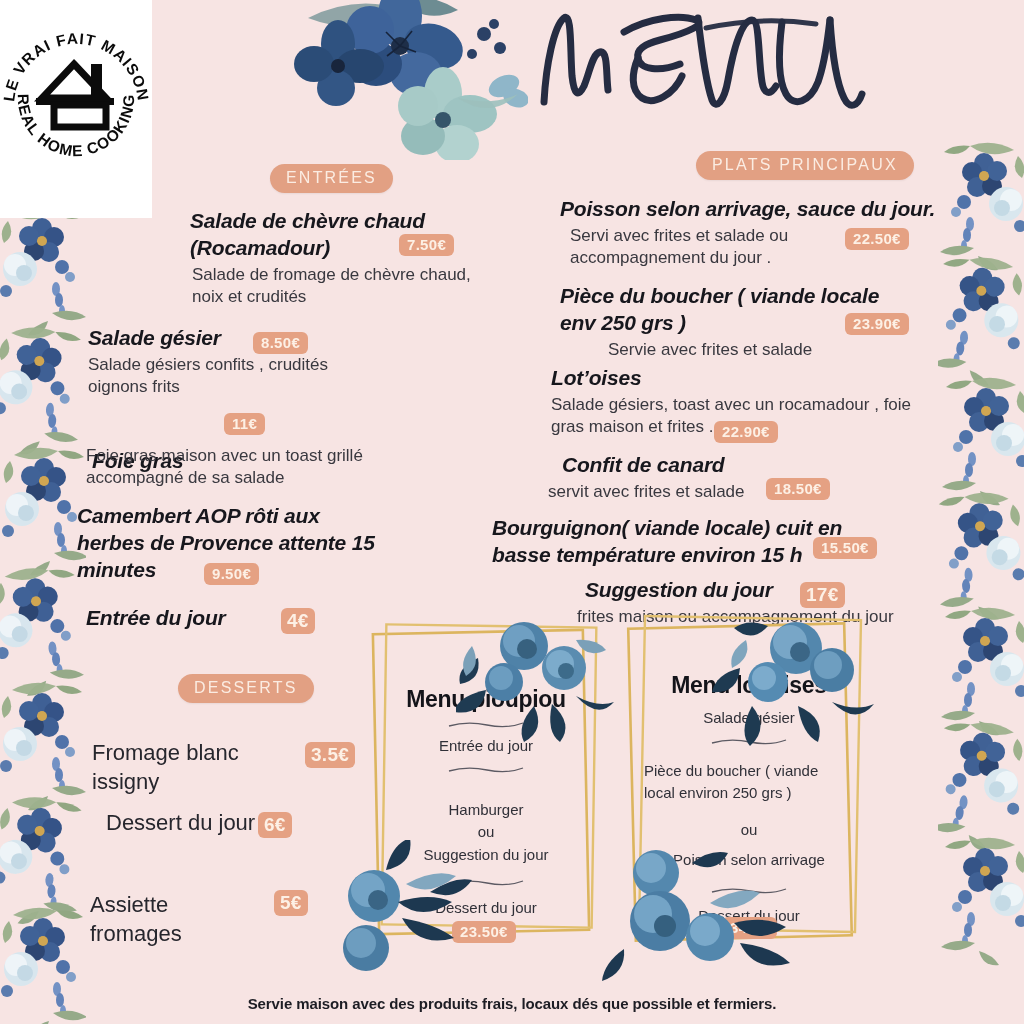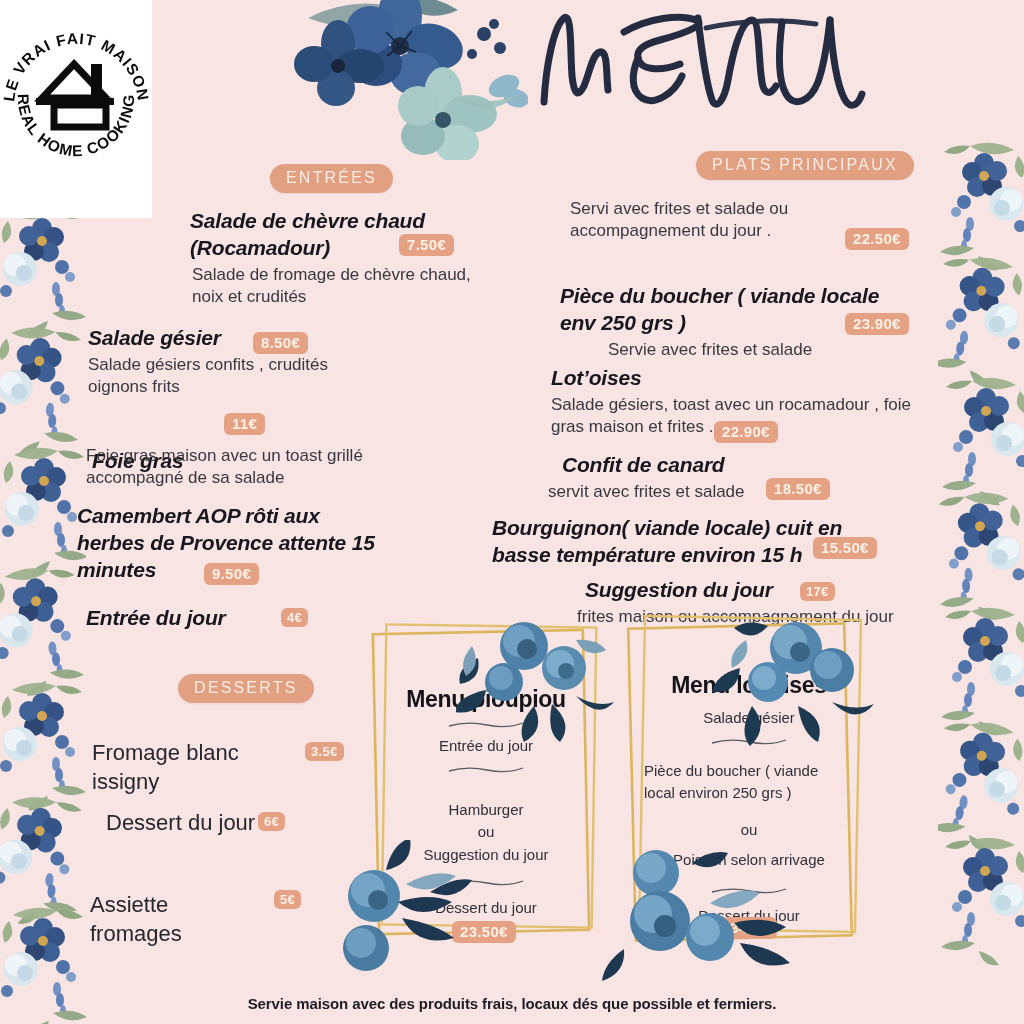--- a/index.html
+++ b/index.html
@@ -58,21 +58,21 @@
     background:#e5a183;
     color:#fdf0e5;
     border-radius:6px;
     padding:2px 8px 3px 8px;
     font-size:15px;
     font-weight:700;
     letter-spacing:.3px;
     white-space:nowrap;
     vertical-align:middle;
   }
-  .price.sm{font-size:13px;padding:2px 6px 2px 6px;}
+  .price.sm{font-size:19px;padding:2px 6px 2px 6px;}
 
   
   .dish{position:absolute;}
   .dish .name{
     font-weight:bold;font-style:italic;
     font-size:21px;line-height:1.28;
     color:#17171d;
     letter-spacing:-0.2px;
   }
   .dish .desc{
@@ -297,20 +297,21 @@
   <div class="dish" style="left:86px;top:605px;width:260px;">
     <div class="name">Entrée du jour</div>
   </div>
   <span class="price sm" style="position:absolute;left:281px;top:608px;">4€</span>
 
   <div class="pill-wrap" style="left:696px;top:151px;">
     <span class="pill">PLATS PRINCIPAUX</span>
   </div>
 
   <div class="dish" style="left:560px;top:196px;width:400px;">
+    <div class="name">Poisson selon arrivage, sauce du jour.</div>
     <div class="desc" style="margin-left:10px;width:300px;">Servi avec frites et salade ou accompagnement du jour .</div>
   </div>
   <span class="price" style="position:absolute;left:845px;top:228px;">22.50€</span>
 
   <div class="dish" style="left:560px;top:283px;width:360px;">
     <div class="name">Pièce du boucher ( viande locale env  250 grs )</div>
     <div class="desc" style="margin-left:48px;">Servie avec frites et salade</div>
   </div>
   <span class="price" style="position:absolute;left:845px;top:313px;">23.90€</span>
 

